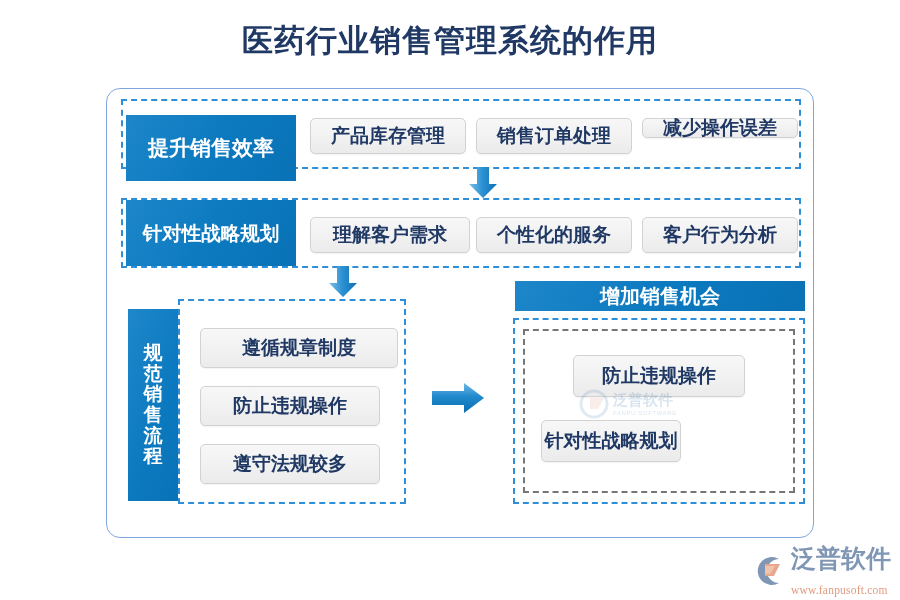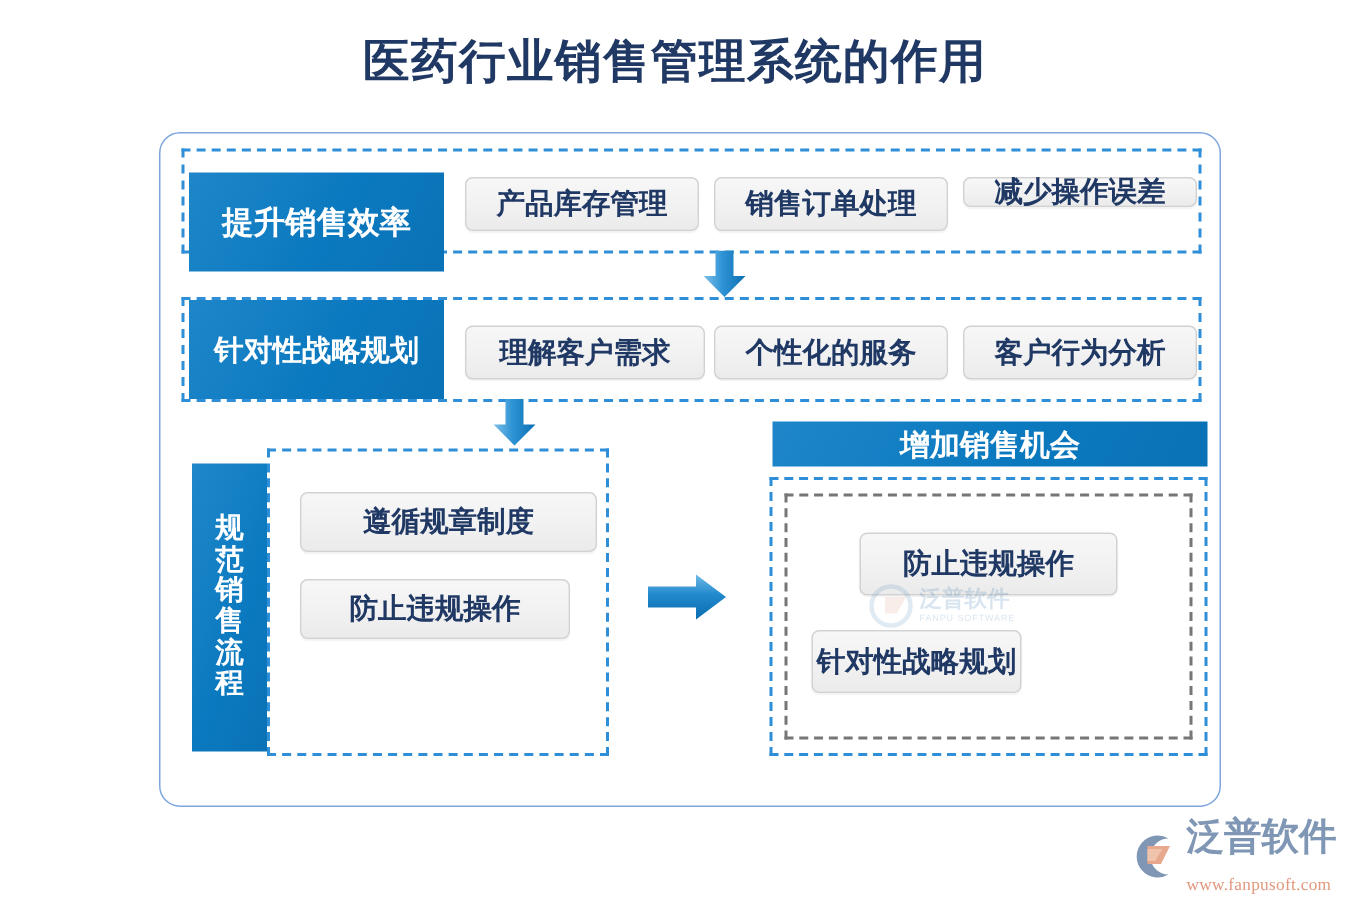--- a/index.html
+++ b/index.html
@@ -239,20 +239,21 @@
     <span>规</span>
     <span>范</span>
     <span>销</span>
     <span>售</span>
     <span>流</span>
     <span>程</span>
   </div>
 
   <div class="gray-box" style="left:200px; top:328px; width:198px; height:40px;">遵循规章制度</div>
   <div class="gray-box" style="left:200px; top:386px; width:180px; height:40px;">防止违规操作</div>
+  <div class="gray-box" style="left:200px; top:444px; width:180px; height:40px;">遵守法规较多</div>
 
   <div class="arrow" style="left:432px; top:380px; width:54px; height:36px;">
     <svg width="54" height="36" viewBox="0 0 54 36">
       <defs>
         <linearGradient id="gright" x1="0" y1="0" x2="0" y2="1">
           <stop offset="0%" stop-color="#6fbae6"></stop>
           <stop offset="45%" stop-color="#2189cd"></stop>
           <stop offset="100%" stop-color="#0a6db0"></stop>
         </linearGradient>
       </defs>

